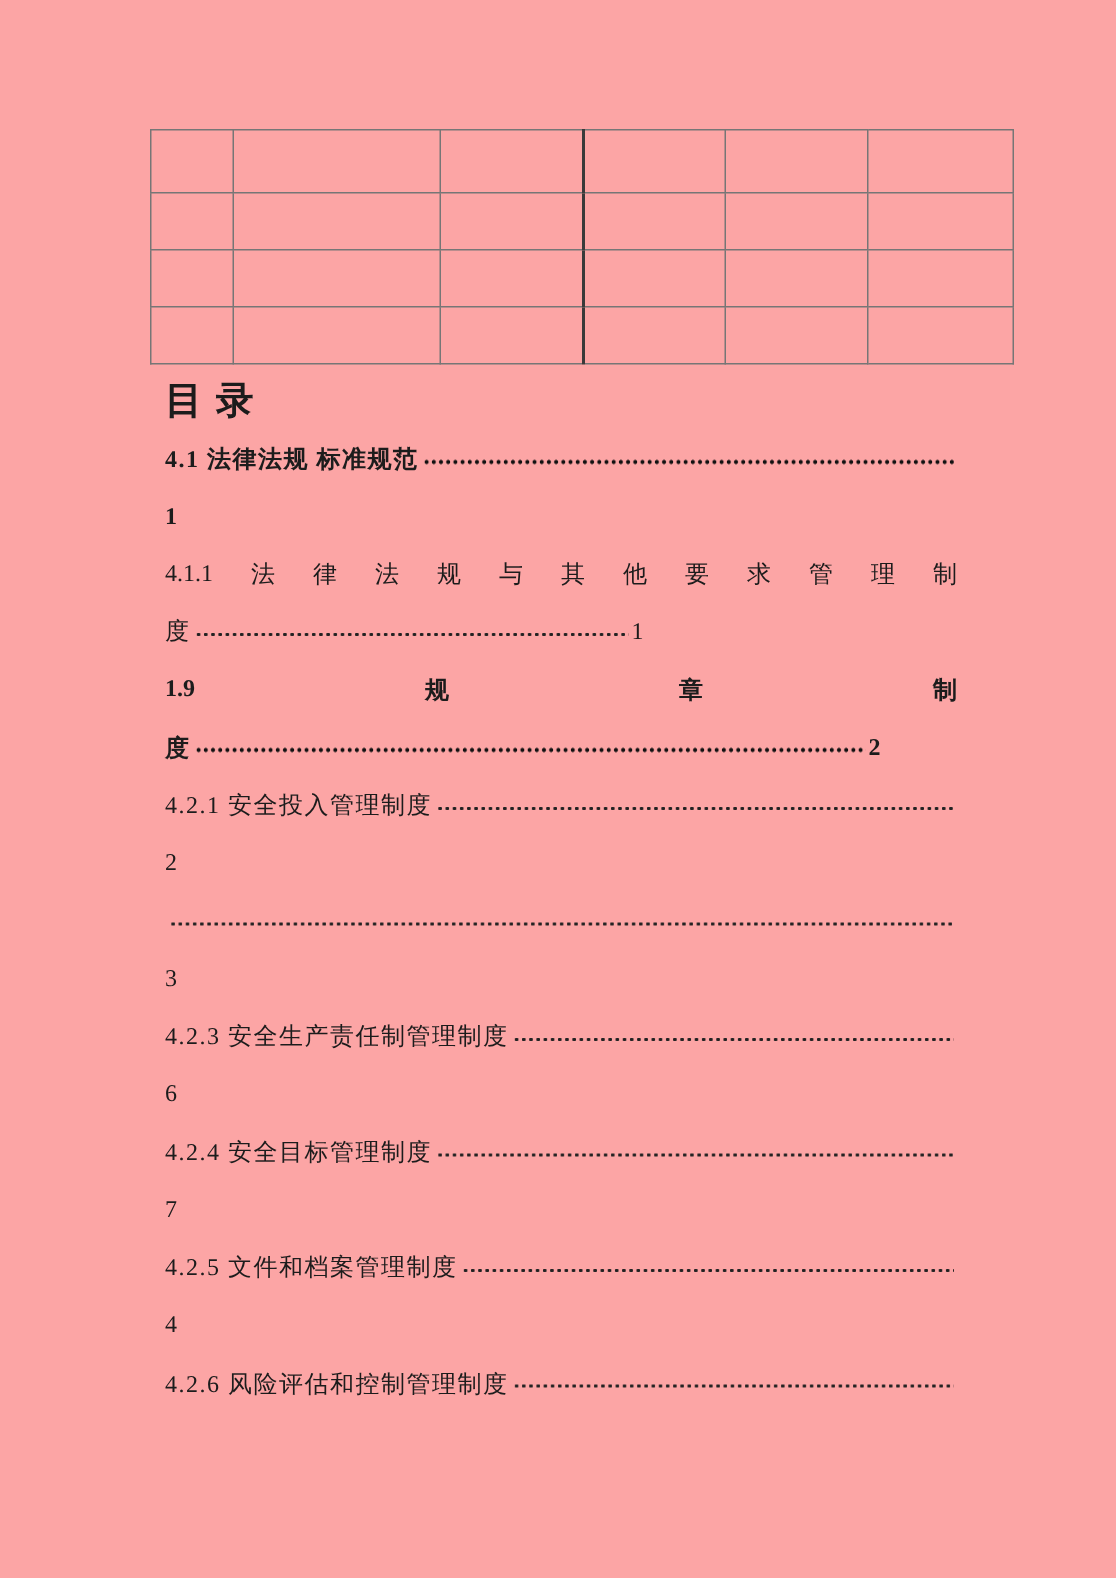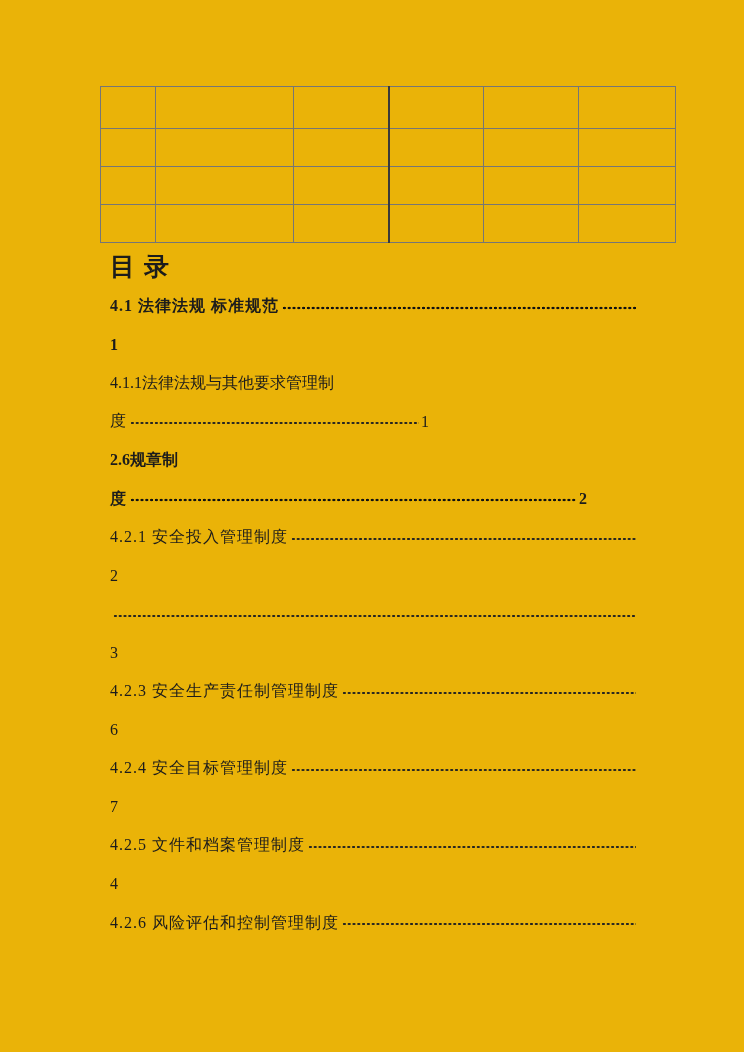--- a/index.html
+++ b/index.html
@@ -9,21 +9,21 @@
     height: 1052px;
     background: #ffffff;
     overflow: hidden;
     font-family: "Liberation Serif", "DejaVu Serif", serif;
     color: #1c1c1c;
   }
   .page {
     position: relative;
     width: 744px;
     height: 1052px;
-    background: #eab308;
+    background: #fca5a5;
   }
 
   
   .doc-table {
     position: absolute;
     left: 100px;
     top: 86px;
     border-collapse: collapse;
     border: 1px solid #6e6e6e;
   }
@@ -81,20 +81,21 @@
     background-repeat: repeat-x;
     background-position: left 55%;
   }
   .bold .leader {
     background-image: radial-gradient(circle, #111111 1.25px, rgba(0,0,0,0) 1.55px);
   }
   .w320 { width: 320px; }
   .w478 { width: 478px; }
   .spread {
     display: flex;
+    justify-content: space-between;
   }
 </style>
 </head>
 <body>
 
 <div class="page">
 
   <table class="doc-table">
     <tbody>
       <tr class="r0">
@@ -161,21 +162,21 @@
         <span>制</span>
       </div>
 
     <div class="line w320">
       <span class="t">度</span>
       <span class="leader"></span>
       <span class="t">1</span>
     </div>
 
     <div class="line spread bold">
-        <span>2.6</span>
+        <span>1.9</span>
         <span>规</span>
         <span>章</span>
         <span>制</span>
       </div>
 
     <div class="line bold w478">
       <span class="t">度</span>
       <span class="leader"></span>
       <span class="t">2</span>
     </div>

